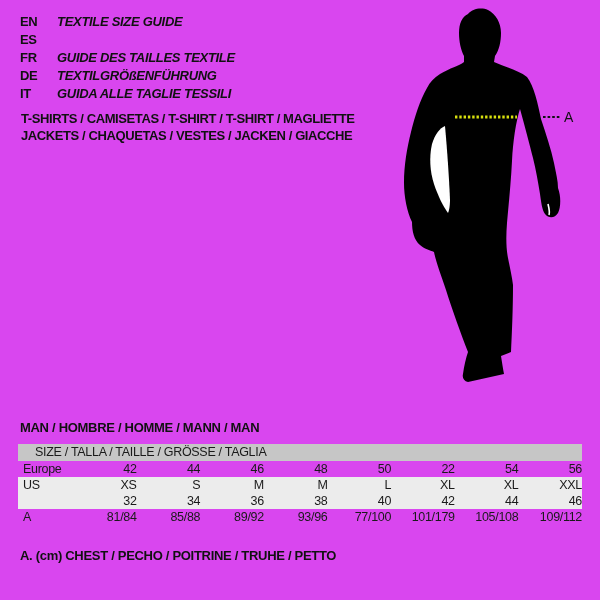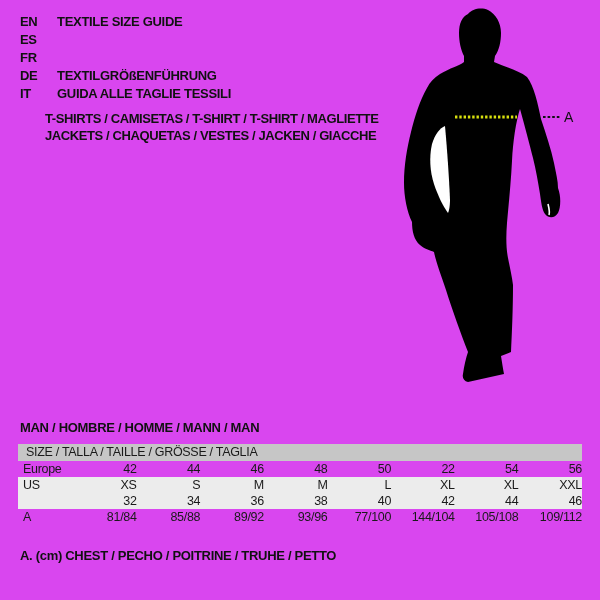--- a/index.html
+++ b/index.html
@@ -12,37 +12,37 @@
     overflow: hidden;
     font-family: "Liberation Sans", sans-serif;
     color: #111;
   }
   
   .lang-list { position: absolute; left: 20px; top: 13px; }
   .lang-row { display: flex; height: 18px; line-height: 18px; }
   .lang-code {
     width: 37px; font-weight: bold; font-size: 13px; letter-spacing: -0.3px;
   }
-  .lang-label { font-weight: bold; font-size: 13px; letter-spacing: -0.3px; }
+  .lang-label { font-weight: bold; font-size: 13px; letter-spacing: -0.3px; font-style: italic; }
 
   
   .garment-lines { position: absolute; left: 21px; top: 110px; }
-  .garment-line { font-weight: bold; font-size: 13px; letter-spacing: -0.4px; line-height: 17px; white-space: nowrap; margin-left: 24px; }
+  .garment-line { font-weight: bold; font-size: 13px; letter-spacing: -0.4px; line-height: 17px; white-space: nowrap; }
 
   
   .figure-svg { position: absolute; left: 0; top: 0; width: 600px; height: 600px; }
   .measure-label-text { font-family: "Liberation Sans", sans-serif; font-size: 14px; }
 
   
   .section-title { position: absolute; left: 20px; top: 420px; font-weight: bold; font-size: 13px; letter-spacing: -0.3px; }
 
   
   .size-table-wrap { position: absolute; left: 18px; top: 444px; width: 564px; }
   .size-table-header {
-    height: 17px; line-height: 17px; padding-left: 8px;
+    height: 17px; line-height: 17px; padding-left: 17px;
     font-size: 12.5px; letter-spacing: -0.3px; color: #1a1a1a;
   }
   table.size-table { width: 100%; border-collapse: collapse; table-layout: fixed; }
   table.size-table td {
     height: 16px; font-size: 12.5px; letter-spacing: -0.3px;
     text-align: right; vertical-align: middle; color: #1a1a1a; padding: 0;
   }
   table.size-table td.row-label { width: 55px; text-align: left; padding-left: 5px; }
 
   
@@ -56,20 +56,21 @@
   <div class="lang-list">
     <div class="lang-row">
       <span class="lang-code">EN</span>
       <span class="lang-label">TEXTILE SIZE GUIDE</span>
     </div>
     <div class="lang-row">
       <span class="lang-code">ES</span>
     </div>
     <div class="lang-row">
       <span class="lang-code">FR</span>
+      <span class="lang-label">GUIDE DES TAILLES TEXTILE</span>
     </div>
     <div class="lang-row">
       <span class="lang-code">DE</span>
       <span class="lang-label">TEXTILGRÖßENFÜHRUNG</span>
     </div>
     <div class="lang-row">
       <span class="lang-code">IT</span>
       <span class="lang-label">GUIDA ALLE TAGLIE TESSILI</span>
     </div>
   </div>
@@ -167,21 +168,21 @@
             <td>44</td>
             <td>46</td>
           </tr>
           <tr>
             <td class="row-label">A</td>
             <td>81/84</td>
             <td>85/88</td>
             <td>89/92</td>
             <td>93/96</td>
             <td>77/100</td>
-            <td>144/104</td>
+            <td>101/179</td>
             <td>105/108</td>
             <td>109/112</td>
           </tr>
         </tbody>
     </table>
   </div>
 
   <div class="footnote">A. (cm) CHEST / PECHO / POITRINE / TRUHE / PETTO</div>
 
 </div>

